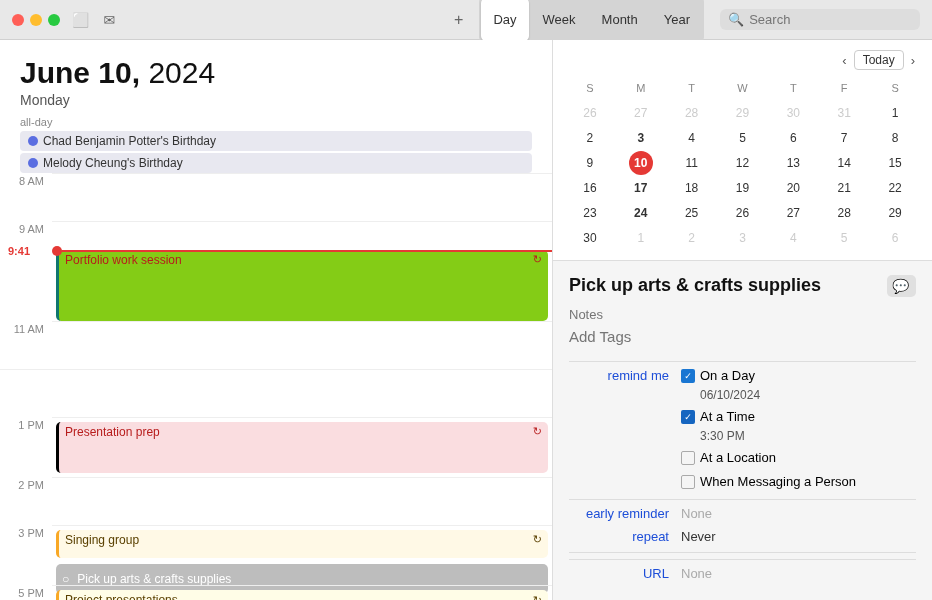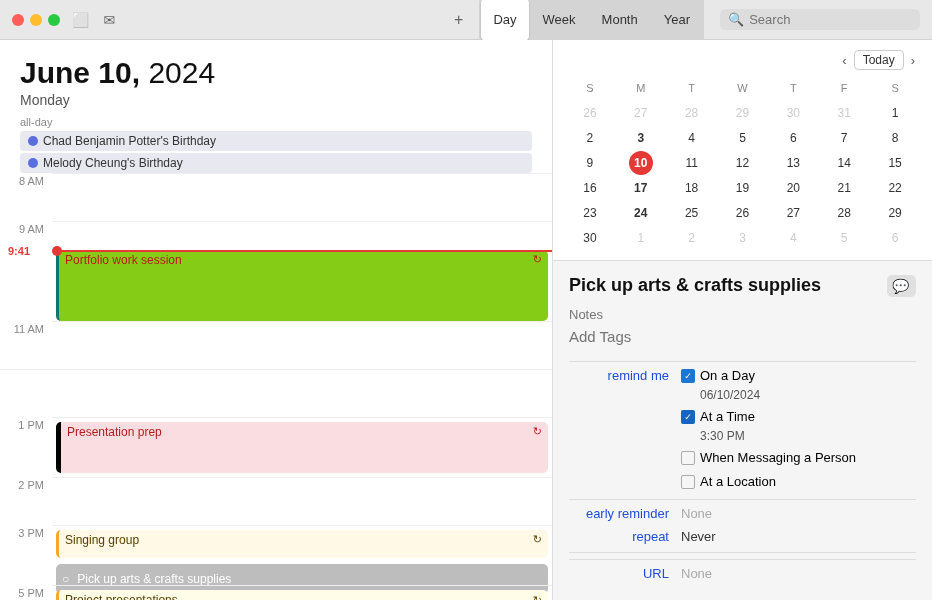--- a/index.html
+++ b/index.html
@@ -189,21 +189,21 @@
     }
 
     
     .ev-portfolio {
       background: #84cc16;
       border-left: 3px solid #0f766e;
       color: #b71c1c;
     }
     .ev-presentation {
       background: #fadde0;
-      border-left: 5px solid #000000;
+      border-left: 3px solid #000000;
       color: #b71c1c;
     }
     .ev-singing {
       background: #fff9e6;
       border-left: 3px solid #f9a825;
       color: #5a4000;
     }
     .ev-pickup {
       background: #bdbdbd;
       color: #fff;
@@ -601,25 +601,25 @@
             <span>On a Day</span>
           </div>
           <div class="remind-item-sub">06/10/2024</div>
           <div class="remind-item" style="margin-top:4px;">
             <div class="check-icon" style="background:#1565c0;">✓</div>
             <span>At a Time</span>
           </div>
           <div class="remind-item-sub">3:30 PM</div>
           <div class="remind-item" style="margin-top:4px;">
             <div class="check-empty"></div>
-            <span>When Messaging a Person</span>
+            <span>At a Location</span>
           </div>
           <div class="remind-item" style="margin-top:4px;">
             <div class="check-empty"></div>
-            <span>At a Location</span>
+            <span>When Messaging a Person</span>
           </div>
         </div>
       </div>
 
       <hr class="divider">
 
       
       <div class="detail-row">
         <span class="detail-row-label">early reminder</span>
         <div class="detail-row-content">

